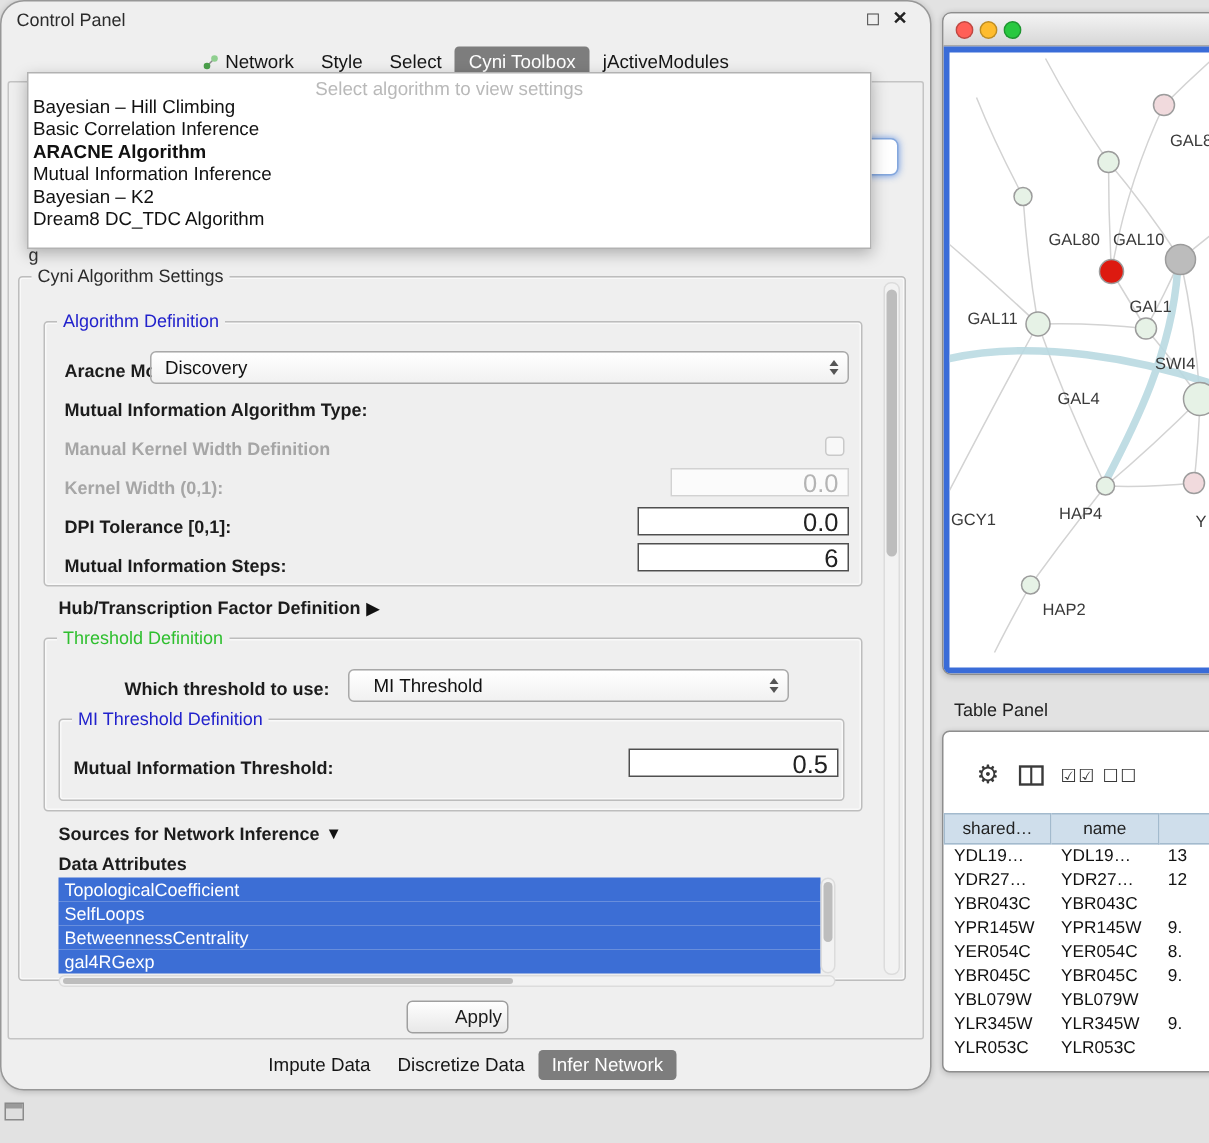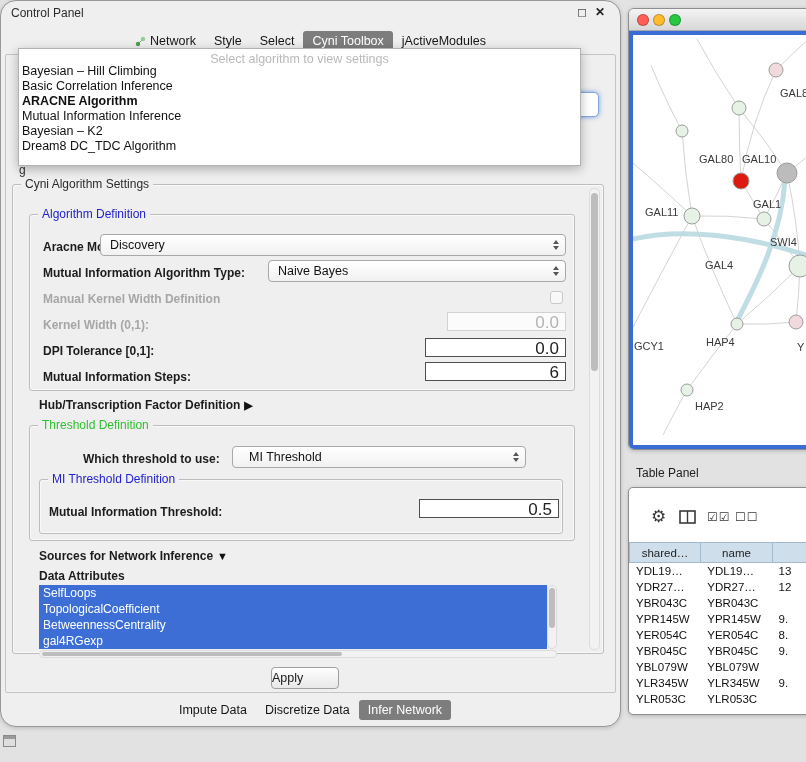--- a/index.html
+++ b/index.html
@@ -52,21 +52,21 @@
   .scrollbar { background:#f2f2f2; border:1px solid #dcdcdc; border-radius:5px; }
   .thumb { background:#bdbdbd; border-radius:5px; position:absolute; }
 
   .sec-row { display:flex; align-items:center; gap:4px; font-size:12px; font-weight:bold; }
   .sec-arrow { font-size:11px; color:#111; }
 
   .attr-item { height:16px; line-height:16px; background:#3c6ed5; color:#fff; font-size:12px; padding-left:4px;
                white-space:nowrap; overflow:hidden; }
 
   .apply-btn { background:linear-gradient(#fefefe,#e8e8e8); border:1px solid #9f9f9f; border-radius:4px;
-               font-size:12.5px; display:flex; align-items:center; justify-content:flex-start; color:#1a1a1a; }
+               font-size:12.5px; display:flex; align-items:center; justify-content:center; color:#1a1a1a;padding-left:28px; }
 
   .cp-bottom-tabs { left:0; top:699px; right:0; display:flex; justify-content:center; align-items:center; }
 
   
   .net-window { left:628px; top:8px; width:200px; height:442px; border:1px solid #8e8e8e; border-radius:6px;
                 overflow:hidden; box-shadow:0 1px 4px rgba(0,0,0,.2); }
   .net-titlebar { position:absolute; left:0; top:0; right:0; height:22px;
                   background:linear-gradient(#f4f4f4,#d7d7d7); border-bottom:1px solid #a9a9a9; }
   .light { position:absolute; top:5px; width:12px; height:12px; border-radius:50%; border:1px solid rgba(0,0,0,.25); }
   .net-frame { position:absolute; left:0; top:22px; right:0; bottom:0; background:#3a6cd8; padding:4px; }
@@ -152,27 +152,20 @@
   <span class="abs lbl" style="left:42px; top:239px;">Aracne Mode:</span>
   <div class="abs combo" style="left:99px; top:233px; width:466px; height:22px;">
     <span>Discovery</span>
     <span class="spin">
         <i class="tri-up"></i>
         <i class="tri-dn"></i>
       </span>
   </div>
 
   <span class="abs lbl" style="left:42px; top:265px;">Mutual Information Algorithm Type:</span>
-  <div class="abs combo" style="left:267px; top:259px; width:298px; height:22px;">
-    <span>Naive Bayes</span>
-    <span class="spin">
-        <i class="tri-up"></i>
-        <i class="tri-dn"></i>
-      </span>
-  </div>
 
   <span class="abs lbl dis" style="left:42px; top:291px;">Manual Kernel Width Definition</span>
   <div class="abs chk" style="left:549px; top:290px; width:13px; height:13px;"></div>
 
   <span class="abs lbl dis" style="left:42px; top:317px;">Kernel Width (0,1):</span>
   <div class="abs tfield dis" style="left:446px; top:311px; width:119px; height:19px;">
     <span>0.0</span>
   </div>
 
   <span class="abs lbl" style="left:42px; top:343px;">DPI Tolerance [0,1]:</span>
@@ -211,22 +204,22 @@
     <span>0.5</span>
   </div>
 
   <div class="abs sec-row" style="left:38px; top:548px;">
     <span>Sources for Network Inference</span>
     <span class="sec-arrow">▼</span>
   </div>
   <span class="abs lbl" style="left:38px; top:568px;">Data Attributes</span>
 
   <div class="abs" style="left:38px; top:584px; width:508px;">
+    <div class="attr-item">TopologicalCoefficient</div>
     <div class="attr-item">SelfLoops</div>
-    <div class="attr-item">TopologicalCoefficient</div>
     <div class="attr-item">BetweennessCentrality</div>
     <div class="attr-item">gal4RGexp</div>
   </div>
   <div class="abs scrollbar" style="left:546px; top:584px; width:10px; height:64px;">
     <div class="thumb" style="left:1px; top:2px; width:6px; height:40px;"></div>
   </div>
   <div class="abs scrollbar" style="left:38px; top:649px; width:518px; height:8px;">
     <div class="thumb" style="left:2px; top:1px; width:300px; height:4px;"></div>
   </div>
 

